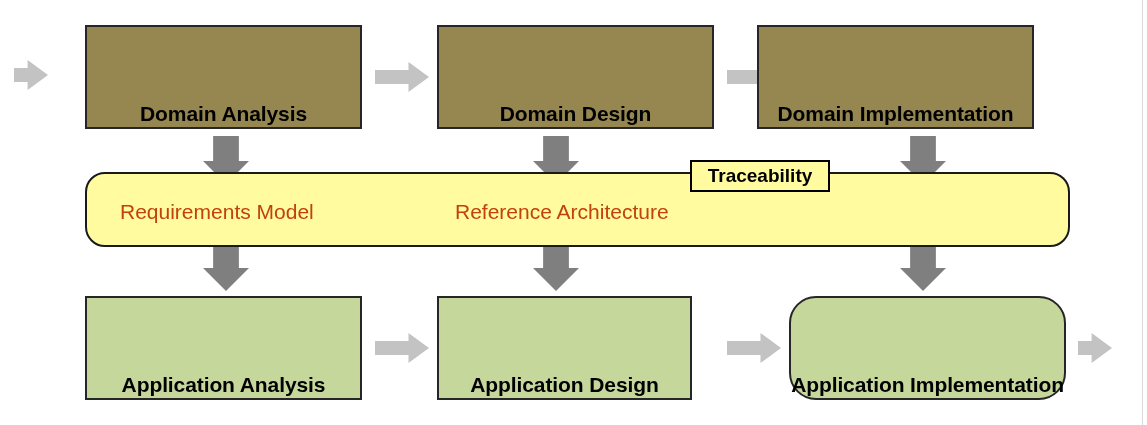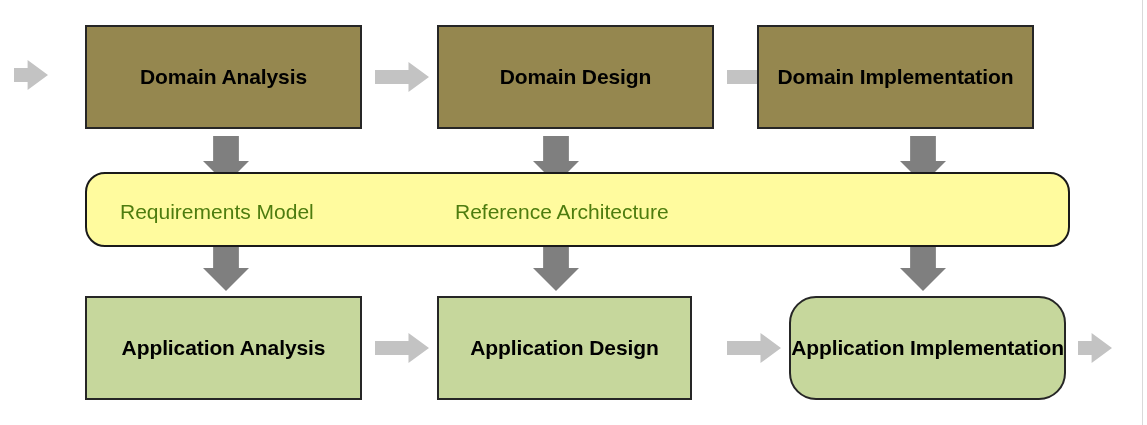--- a/index.html
+++ b/index.html
@@ -25,21 +25,21 @@
     height: 425px;
     background: #d9d9d9;
   }
 
   
   .pbox {
     position: absolute;
     box-sizing: border-box;
     border: 2px solid #262626;
     display: flex;
-    align-items: center;
+    align-items: flex-end;
     justify-content: center;
     text-align: center;
     font-weight: bold;
     font-size: 21px;
     line-height: 1.22;
     color: #000000;
     letter-spacing: -0.1px;
   }
   .pbox.domain   { background: #95874f; }
   .pbox.app      { background: #c6d79c; }
@@ -52,21 +52,21 @@
     width: 985px;
     height: 75px;
     box-sizing: border-box;
     background: #fffb9e;
     border: 2px solid #1a1a1a;
     border-radius: 20px;
   }
   .asset-label {
     position: absolute;
     font-size: 21px;
-    color: #4d7c0f;
+    color: #c2410c;
     font-weight: normal;
     white-space: nowrap;
     line-height: 1;
   }
 
   
   #traceability-box {
     position: absolute;
     left: 690px;
     top: 160px;
@@ -151,20 +151,23 @@
 
   <div class="pbox domain layer-box" style="left:757px; top:25px; width:277px; height:104px;">
     <span>Domain Implementation</span>
   </div>
 
   <div id="asset-bar" class="layer-box">
     <span class="asset-label" style="left:33px; top:27px;">Requirements Model</span>
     <span class="asset-label" style="left:368px; top:27px;">Reference Architecture</span>
   </div>
 
+  <div id="traceability-box">
+    <span>Traceability</span>
+  </div>
 
   <div class="pbox app layer-box" style="left:85px; top:296px; width:277px; height:104px;">
     <span>Application Analysis</span>
   </div>
 
   <div class="pbox app layer-box" style="left:437px; top:296px; width:255px; height:104px;">
     <span>Application Design</span>
   </div>
 
   <div class="pbox app layer-box" style="left:789px; top:296px; width:277px; height:104px;border-radius:27px;">

